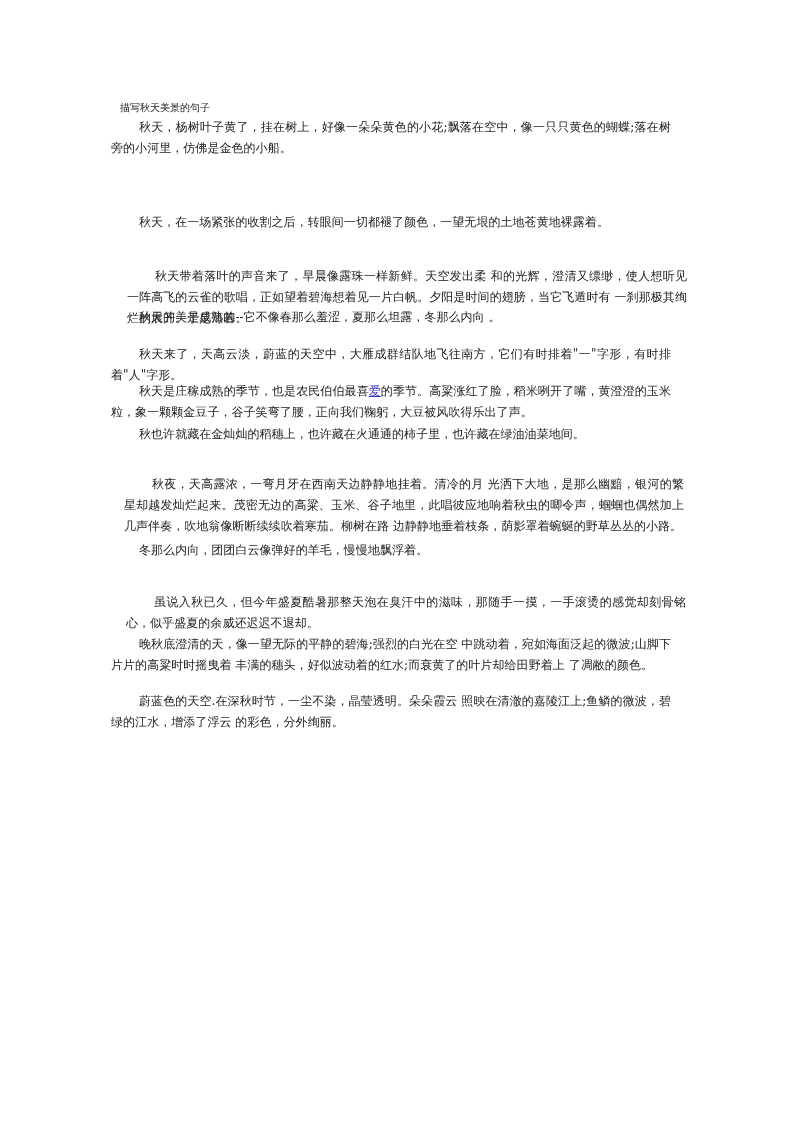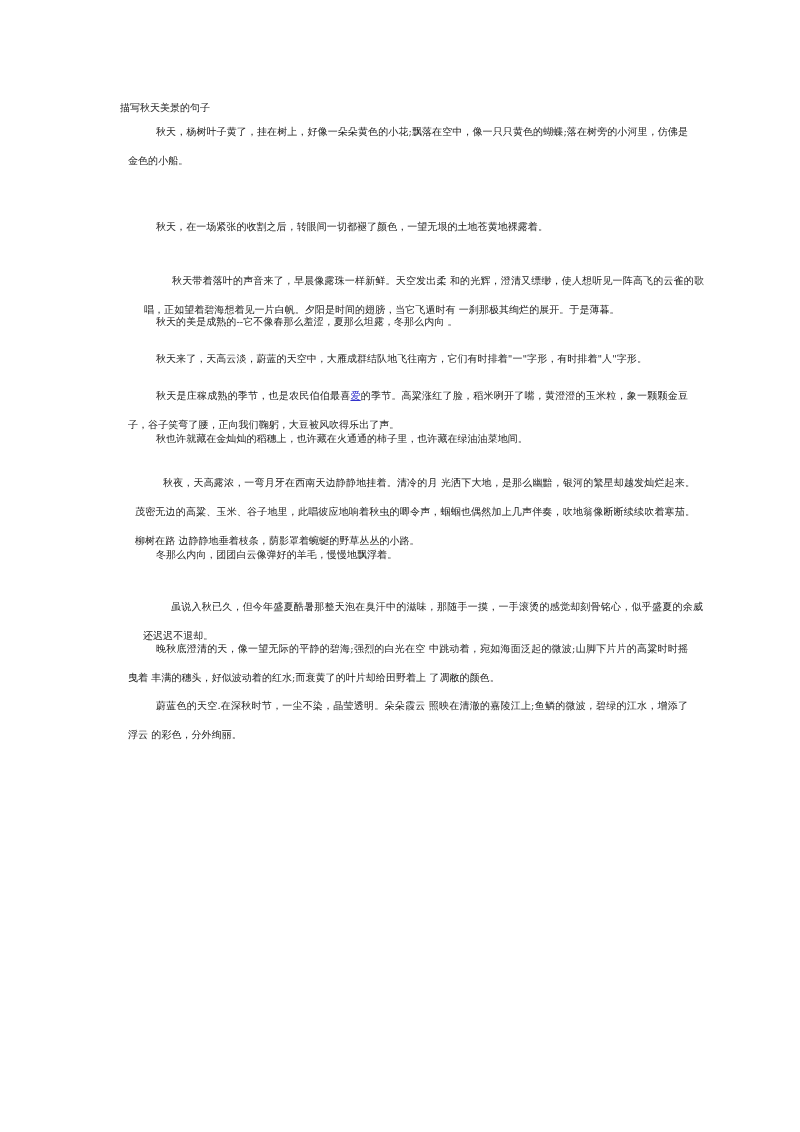--- a/index.html
+++ b/index.html
@@ -25,24 +25,24 @@
     .title {
       position: absolute;
       left: 120px;
       top: 101px;
       font-size: 10px;
       line-height: 14px;
       white-space: nowrap;
     }
     .para {
       position: absolute;
-      left: 128px;
+      left: 111px;
       width: 560px;
-      font-size: 10px;
-      line-height: 29px;
+      font-size: 12px;
+      line-height: 21px;
       text-indent: 28px;
       text-align: justify;
       letter-spacing: 0.05px;
     }
     .para .link {
       color: #3333cc;
       text-decoration: underline;
       cursor: pointer;
     }
   </style>
@@ -54,18 +54,18 @@
 
   <p class="para" style="top:117px; margin:0;">秋天，杨树叶子黄了，挂在树上，好像一朵朵黄色的小花;飘落在空中，像一只只黄色的蝴蝶;落在树旁的小河里，仿佛是金色的小船。</p>
   <p class="para" style="top:212px; margin:0;">秋天，在一场紧张的收割之后，转眼间一切都褪了颜色，一望无垠的土地苍黄地裸露着。</p>
   <p class="para" style="top:250px; margin:16px;">秋天带着落叶的声音来了，早晨像露珠一样新鲜。天空发出柔 和的光辉，澄清又缥缈，使人想听见一阵高飞的云雀的歌唱，正如望着碧海想着见一片白帆。夕阳是时间的翅膀，当它飞遁时有 一刹那极其绚烂的展开。于是薄暮。</p>
   <p class="para" style="top:307px; margin:0;">秋天的美是成熟的--它不像春那么羞涩，夏那么坦露，冬那么内向 。</p>
   <p class="para" style="top:344px; margin:0;">秋天来了，天高云淡，蔚蓝的天空中，大雁成群结队地飞往南方，它们有时排着"一"字形，有时排着"人"字形。</p>
   <p class="para" style="top:381px; margin:0;">
     <span>秋天是庄稼成熟的季节，也是农民伯伯最喜</span><a class="link">爱</a><span>的季节。高粱涨红了脸，稻米咧开了嘴，黄澄澄的玉米粒，象一颗颗金豆子，谷子笑弯了腰，正向我们鞠躬，大豆被风吹得乐出了声。</span>
   </p>
   <p class="para" style="top:424px; margin:0;">秋也许就藏在金灿灿的稻穗上，也许藏在火通通的柿子里，也许藏在绿油油菜地间。</p>
-  <p class="para" style="top:461px; margin:7px;">秋夜，天高露浓，一弯月牙在西南天边静静地挂着。清冷的月 光洒下大地，是那么幽黯，银河的繁星却越发灿烂起来。茂密无边的高粱、玉米、谷子地里，此唱彼应地响着秋虫的唧令声，蝈蝈也偶然加上几声伴奏，吹地翁像断断续续吹着寒茄。柳树在路 边静静地垂着枝条，荫影罩着蜿蜒的野草丛丛的小路。</p>
+  <p class="para" style="top:461px; margin:13px;">秋夜，天高露浓，一弯月牙在西南天边静静地挂着。清冷的月 光洒下大地，是那么幽黯，银河的繁星却越发灿烂起来。茂密无边的高粱、玉米、谷子地里，此唱彼应地响着秋虫的唧令声，蝈蝈也偶然加上几声伴奏，吹地翁像断断续续吹着寒茄。柳树在路 边静静地垂着枝条，荫影罩着蜿蜒的野草丛丛的小路。</p>
   <p class="para" style="top:540px; margin:0;">冬那么内向，团团白云像弹好的羊毛，慢慢地飘浮着。</p>
   <p class="para" style="top:577px; margin:15px;">虽说入秋已久，但今年盛夏酷暑那整天泡在臭汗中的滋味，那随手一摸，一手滚烫的感觉却刻骨铭心，似乎盛夏的余威还迟迟不退却。</p>
   <p class="para" style="top:691px; margin:0;">蔚蓝色的天空.在深秋时节，一尘不染，晶莹透明。朵朵霞云 照映在清澈的嘉陵江上;鱼鳞的微波，碧绿的江水，增添了浮云 的彩色，分外绚丽。</p>
   <p class="para" style="top:634px; margin:0;">晚秋底澄清的天，像一望无际的平静的碧海;强烈的白光在空 中跳动着，宛如海面泛起的微波;山脚下片片的高粱时时摇曳着 丰满的穗头，好似波动着的红水;而衰黄了的叶片却给田野着上 了凋敝的颜色。</p>
 </div>
 
 </body></html>

